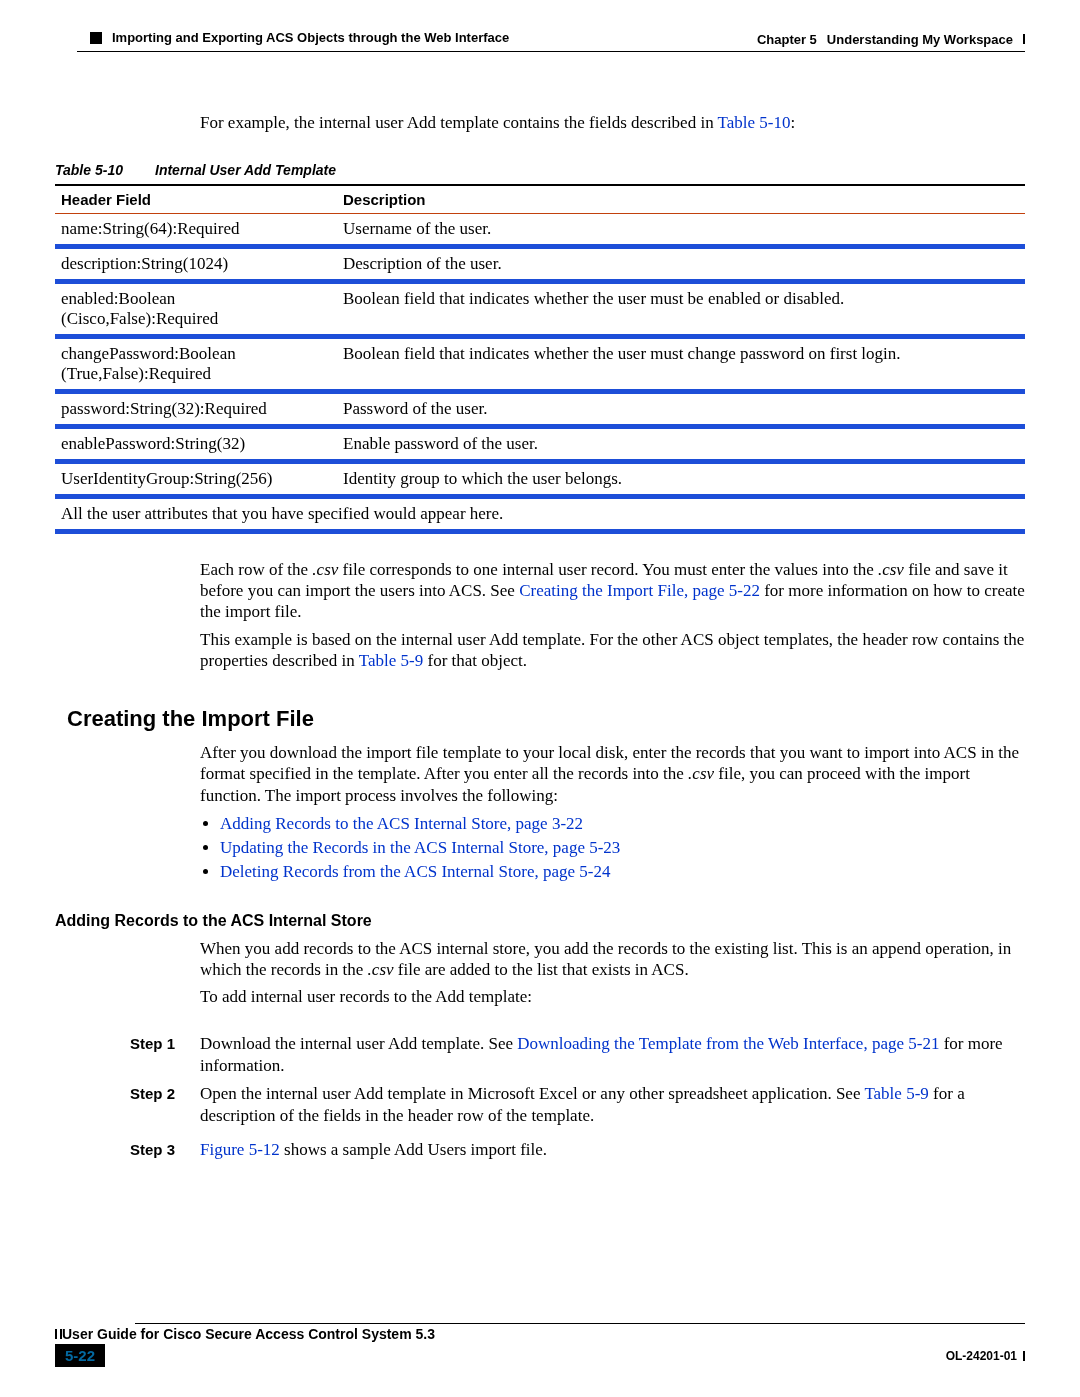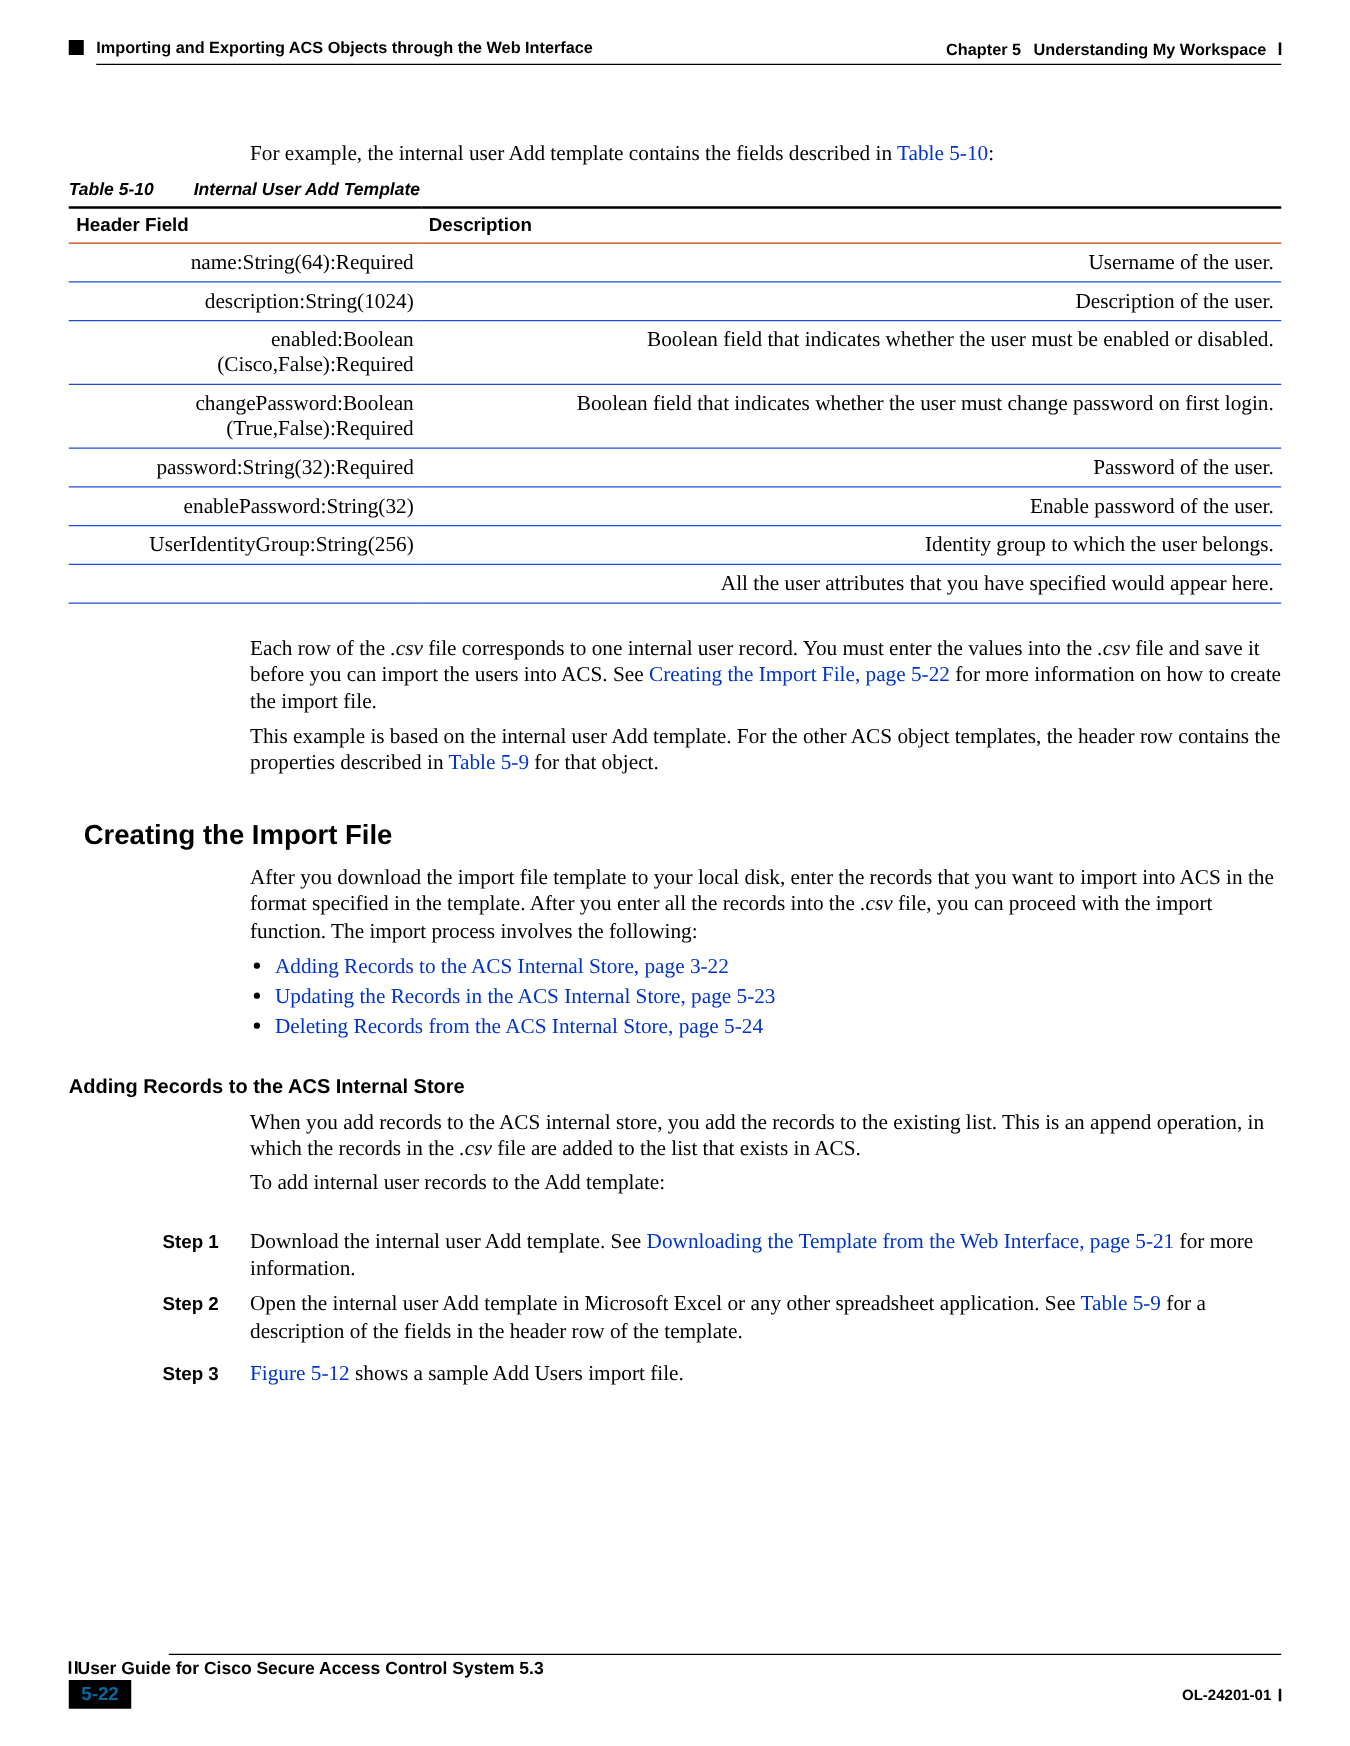--- a/index.html
+++ b/index.html
@@ -15,20 +15,21 @@
     box-sizing: border-box;
     position: relative;
     min-height: 1397px;
   }
   .top-header {
     display: flex;
     justify-content: space-between;
     align-items: baseline;
     border: none;
     margin-bottom: 4px;
+    margin-left: 35px;
   }
   .top-header .left {
     font-family: Arial, Helvetica, sans-serif;
     font-weight: bold;
     font-size: 13px;
     display: flex;
     align-items: center;
   }
   .black-sq {
     display: inline-block;
@@ -57,44 +58,43 @@
     margin-top: 60px;
   }
   .para { margin: 6px 0; }
   .link { color: #0033cc; }
   .ital { font-style: italic; }
   .table-caption {
     font-family: Arial, Helvetica, sans-serif;
     font-weight: bold;
     font-style: italic;
     font-size: 14px;
-    margin-top: 10px;
+    margin-top: 29px;
     margin-left: 0;
   }
   .table-caption .tnum { display:inline-block; width:100px; }
   table.data {
     width: 100%;
     border-collapse: collapse;
     margin-top: 6px;
     font-size: 17px;
   }
   table.data th {
     font-family: Arial, Helvetica, sans-serif;
     font-weight: bold;
     font-size: 15px;
     text-align: left;
     border-top: 2px solid #000;
     border-bottom: 1px solid #c2410c;
     padding: 5px 6px;
   }
   table.data td {
-    border-bottom: 1px solid #1d4ed8;
+    border-bottom: 5px solid #1d4ed8;
     padding: 5px 6px;
     vertical-align: top;
-    text-align: right;
   }
   table.data td.col1 { width: 270px; }
   .h2 {
     font-family: Arial, Helvetica, sans-serif;
     font-weight: bold;
     font-size: 22px;
     margin-top: 35px;
     margin-left: 12px;
   }
   .h3 {

